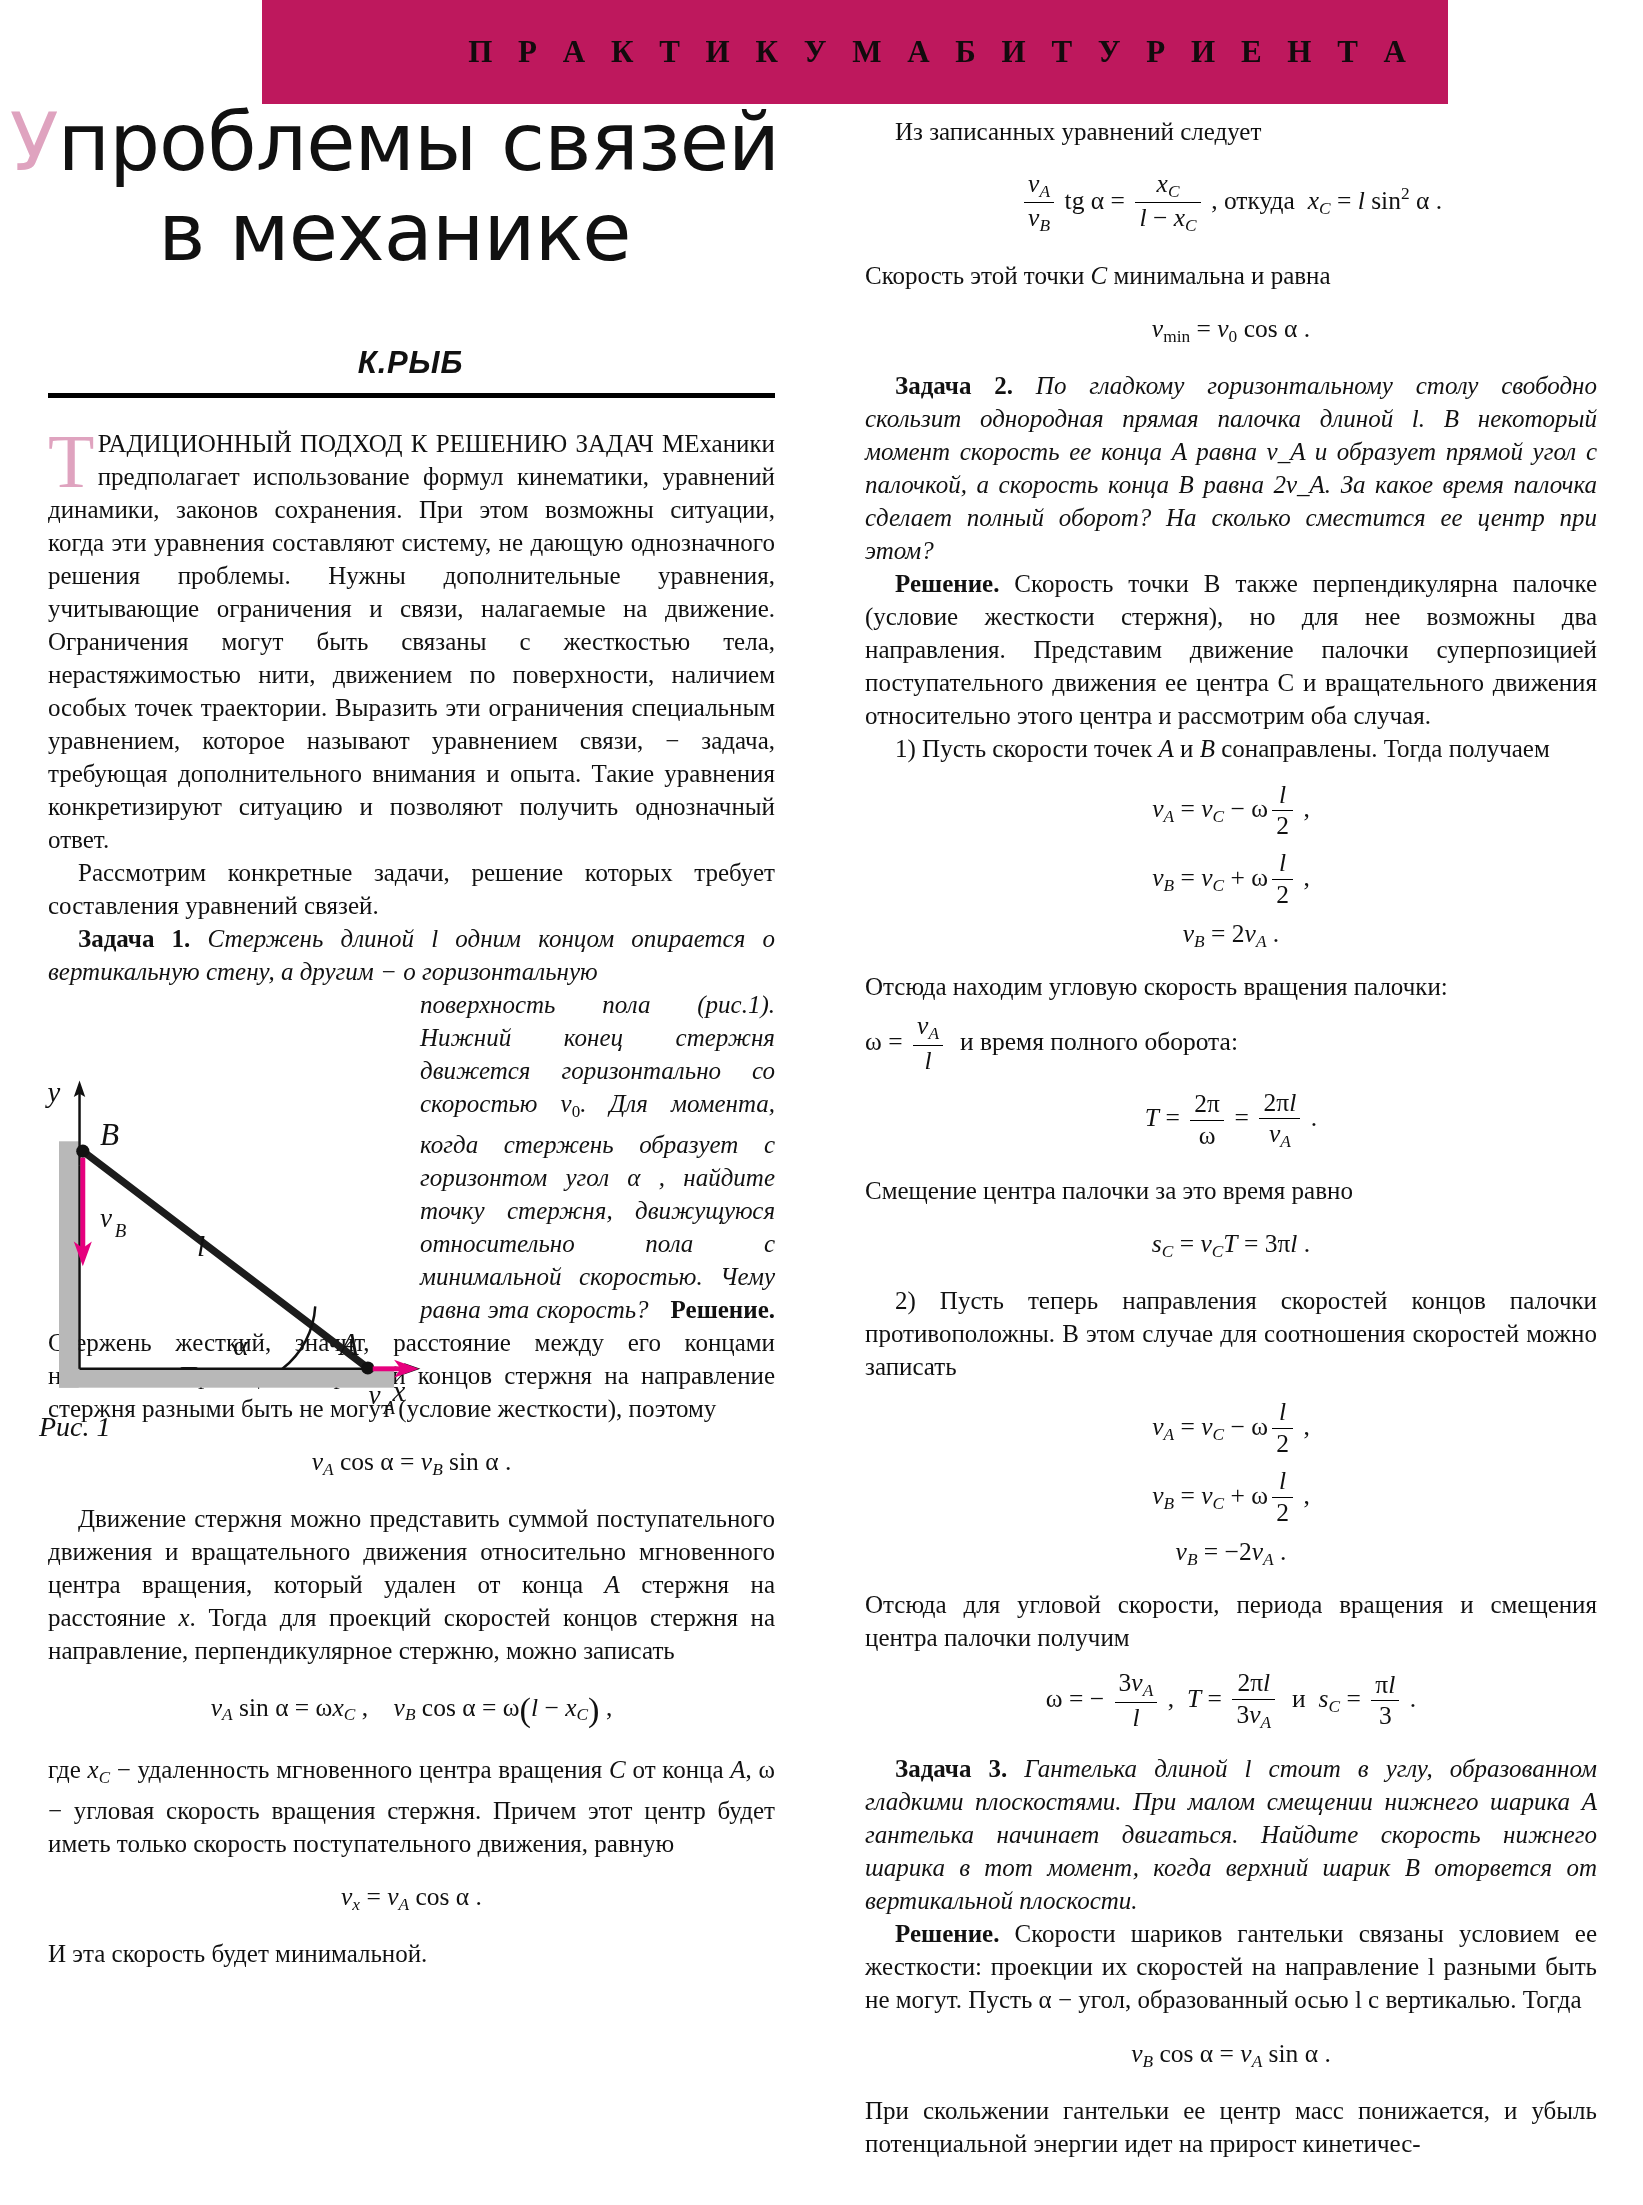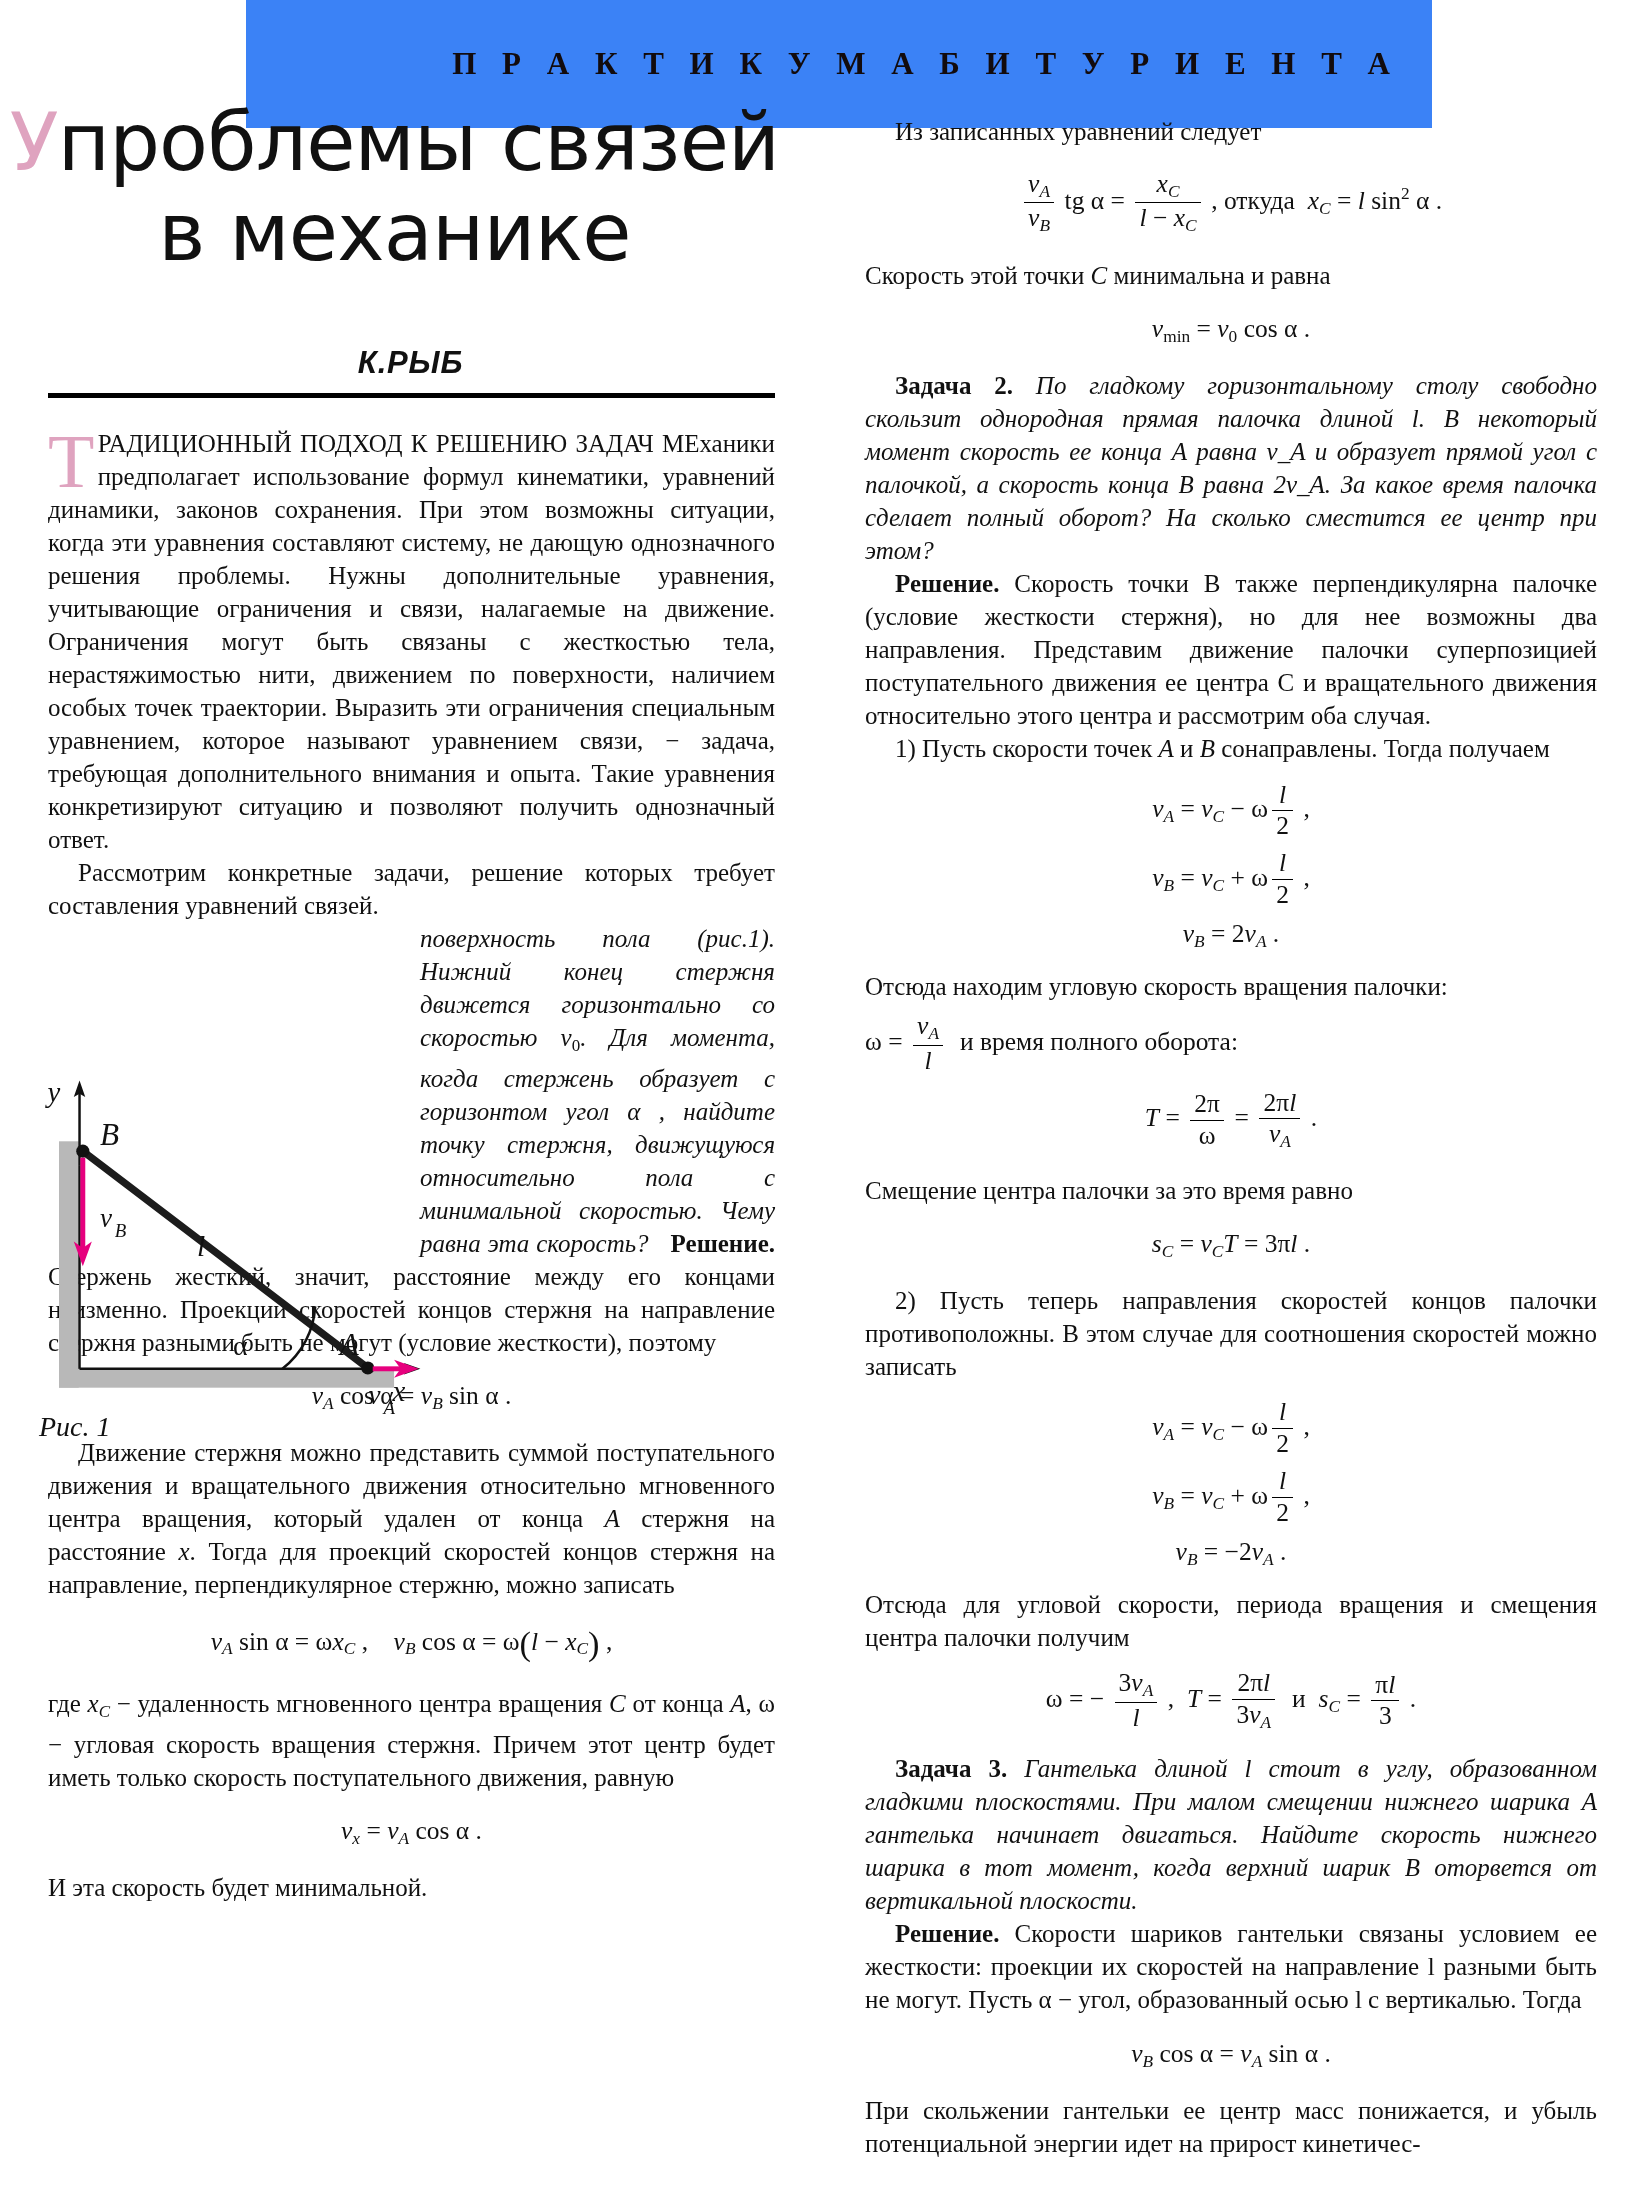--- a/index.html
+++ b/index.html
@@ -8,22 +8,22 @@
     background:#fff;
     font-family:"Liberation Serif","DejaVu Serif",serif;
     color:#111;
     position:relative;
     overflow:hidden;
   }
   .page{position:relative;width:1644px;height:2205px;}
 
   
   .banner{
-    position:absolute;left:246px;top:0;width:1186px;height:128px;
-    background:#3b82f6;
+    position:absolute;left:262px;top:0;width:1186px;height:104px;
+    background:#be185d;
   }
   .banner-text{
     position:absolute;right:33px;top:50%;transform:translateY(-50%);
     font-family:"Liberation Serif","DejaVu Serif",serif;
     font-weight:bold;font-size:31px;letter-spacing:9px;
     color:#120b0d;white-space:nowrap;
   }
 
   
   .title-block{
@@ -122,20 +122,24 @@
   <div class="byline">К.РЫБ</div>
   <div class="rule"></div>
 
   <div class="col col-left">
 
     <p><span class="dropcap">Т</span><span>РАДИЦИОННЫЙ ПОДХОД К РЕШЕНИЮ ЗАДАЧ  МЕханики предполагает использование формул кинематики, уравнений динамики, законов сохранения. При этом возможны ситуации, когда эти уравнения составляют систему, не дающую однозначного решения проблемы. Нужны дополнительные уравнения, учитывающие ограничения и связи, налагаемые на движение. Ограничения могут быть связаны с жесткостью тела, нерастяжимостью нити, движением по поверхности, наличием особых точек траектории. Выразить эти ограничения специальным уравнением, которое называют уравнением связи, − задача, требующая дополнительного внимания и опыта. Такие уравнения конкретизируют ситуацию и позволяют получить однозначный ответ.</span></p>
 
     <p class="ind" style="margin-top:0;">Рассмотрим конкретные задачи, решение которых требует составления уравнений связей.</p>
 
     <div style="position:relative;">
+      <p class="ind" style="margin-top:0;">
+        <span class="prob">Задача 1.</span>
+        <span class="itl">Стержень длиной l одним концом опирается о вертикальную стену, а другим − о горизонтальную</span>
+      </p>
 
       <div style="float:left;width:372px;height:337px;"></div>
 
       <p style="text-align:justify;">
         <span class="itl">поверхность пола (рис.1). Нижний конец стержня движется горизонтально со скоростью v</span><sub class="up2">0</sub><span class="itl">. Для момента, когда стержень образует с горизонтом угол α , найдите точку стержня, движущуюся относительно пола с минимальной скоростью. Чему равна эта скорость?</span>
         <span class="prob" style="margin-left:15px;">Решение.</span>
         <span>Стержень жесткий, значит, расстояние между его концами неизменно. Проекции скоростей концов стержня на направление стержня разными быть не могут (условие жесткости), поэтому</span>
       </p>
       <div style="clear:both;"></div>
     </div>

